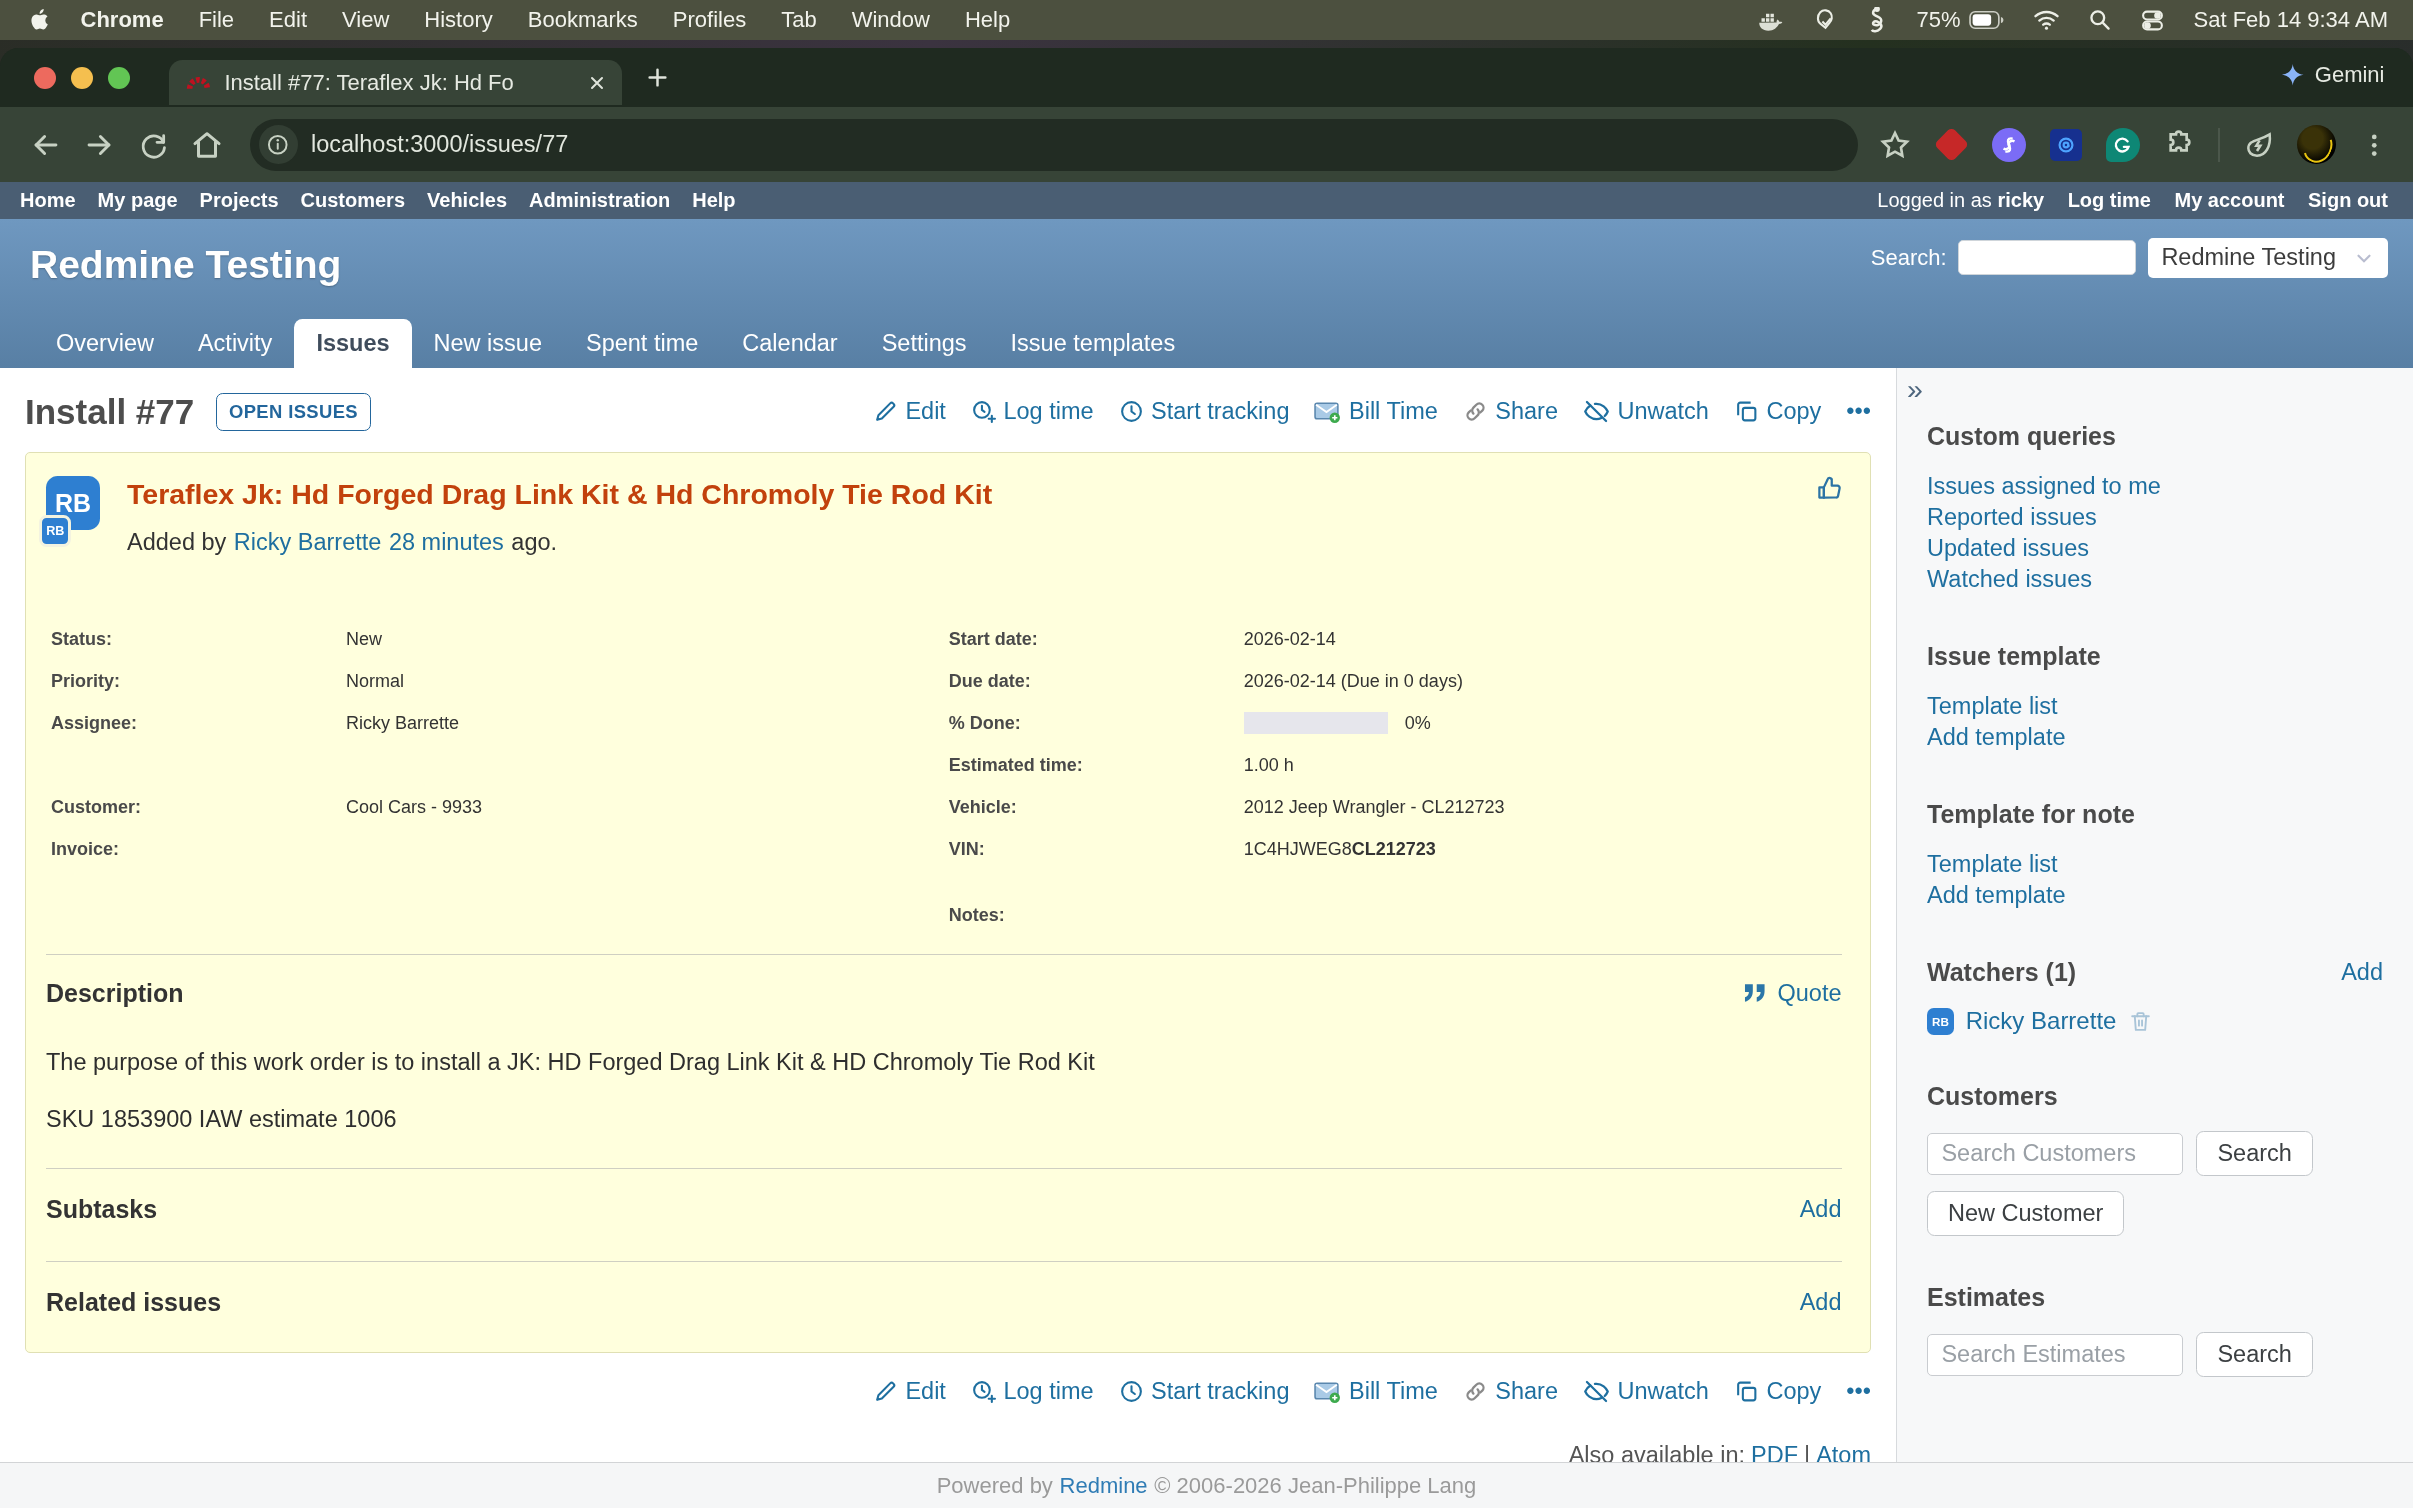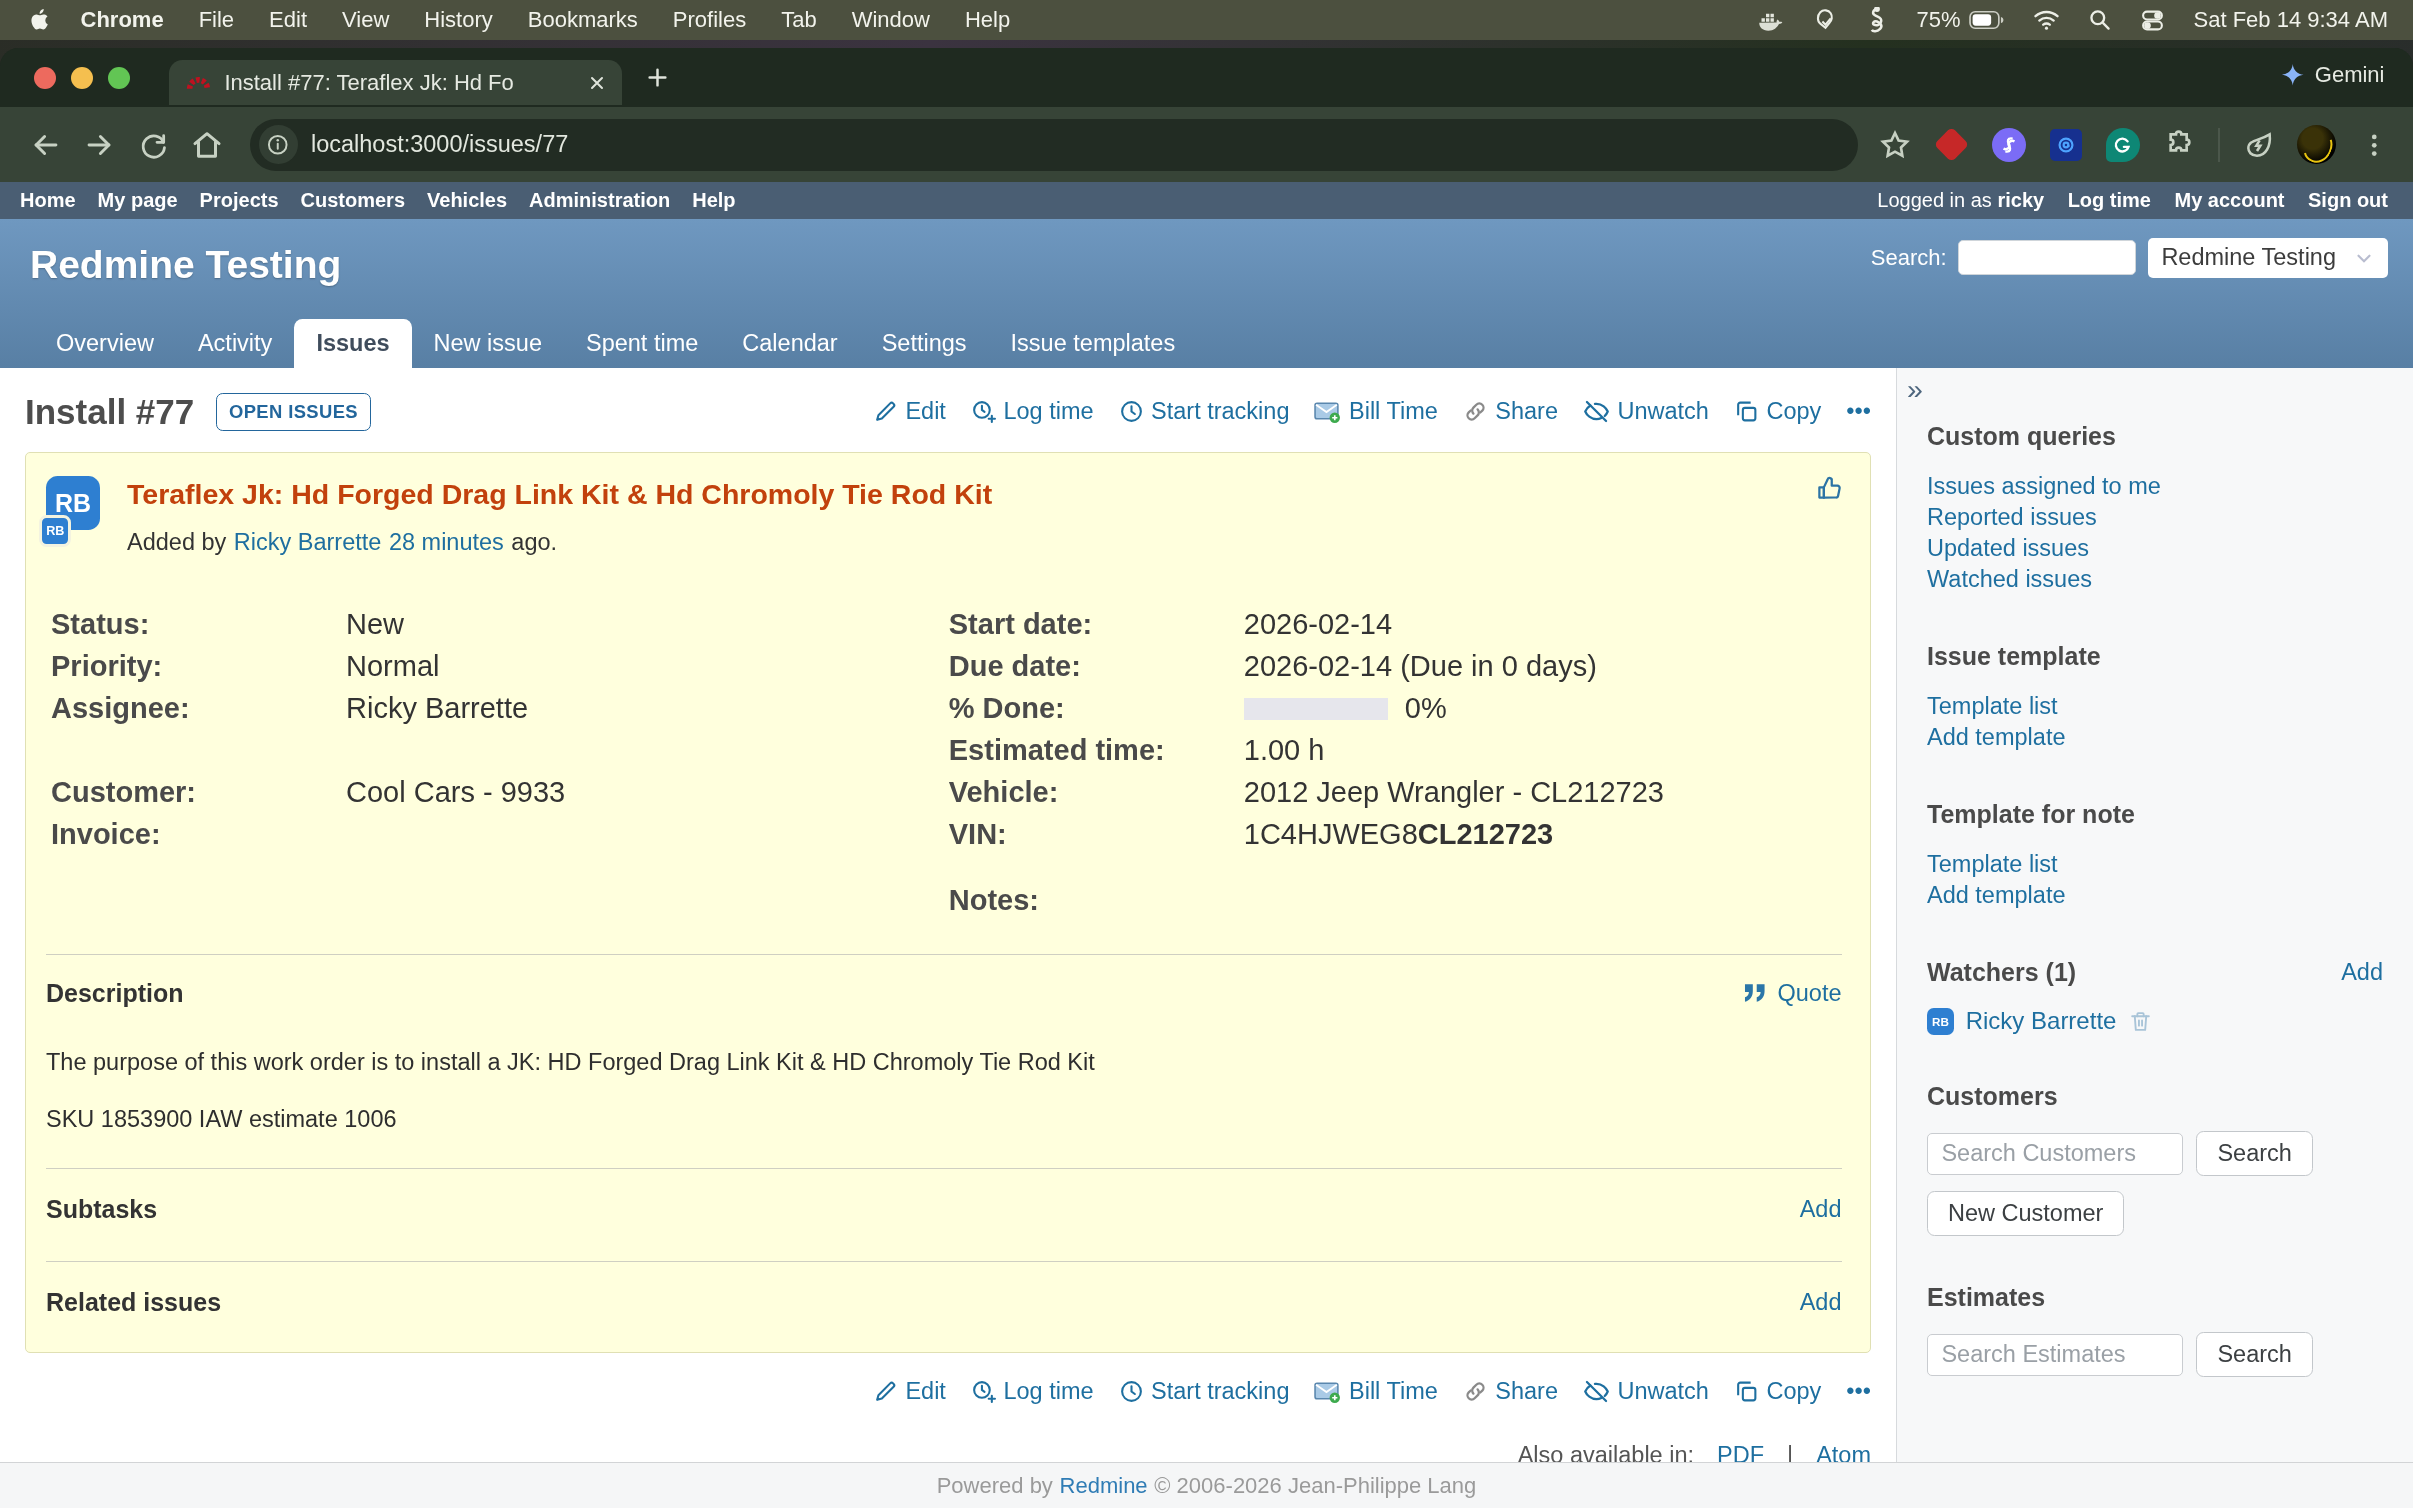--- a/index.html
+++ b/index.html
@@ -80,37 +80,37 @@
   .thumb-btn { position:absolute; top:22px; right:27px; color:#2c74a5; }
   .card-head { display:flex; gap:27px; }
   .avatar { width:54px; height:54px; background:#2e7fd1; border-radius:11.7px; color:#fff; font-weight:700; font-size:25px; display:flex; align-items:center; justify-content:center; position:relative; flex:0 0 auto; }
   .avatar .avatar-badge { position:absolute; left:-6.7px; top:39px; width:32px; height:32px; border-radius:7.5px; background:#2e7fd1; border:3.4px solid #f3f3e0; font-size:12.6px; display:flex; align-items:center; justify-content:center; }
   .head-text h3 { font-size:28.5px; font-weight:700; color:#c2410c; margin-top:1.7px; }
   .byline { margin-top:18.4px; display:flex; gap:7.5px; font-size:23.5px; color:#333; }
   a.rlink, .rlink { color:#1e6fa0; text-decoration:none; cursor:pointer; }
 
   .attr-grid { display:flex; margin-top:52px; }
   .attr-col { width:50%; }
-  .arow { display:flex; min-height:42px; font-size:29px; align-items:flex-start; }
+  .arow { display:flex; min-height:42px; font-size:18px; align-items:flex-end; }
   .arow .lbl { width:300px; font-weight:700; color:#4a4a4a; flex:0 0 auto; padding-left:5px; }
   .arow .val { color:#333; display:flex; align-items:center; }
   .spacer50 { height:42px; } .spacer28 { height:23.5px; }
   .pbar { width:144px; height:22px; background:#e6e6ec; display:inline-block; margin-right:17px; }
   .vin-bold { font-weight:700; }
 
   .divider { border-top:1.7px solid #cfcfc2; margin:28.5px 0 0 0; }
   .sect-row { display:flex; align-items:center; justify-content:space-between; margin-top:23.5px; }
   .sect-row h4 { font-size:25px; font-weight:700; color:#333; }
   .quote-link { display:flex; align-items:center; gap:10px; font-size:23.5px; color:#1e6fa0; }
   .desc-text { margin-top:35px; font-size:23.5px; color:#2e2e2e; line-height:39px; }
   .desc-text p + p { margin-top:18.4px; }
   .add-link { font-size:23.5px; color:#1e6fa0; }
   .subsect { min-height:47px; display:flex; align-items:center; justify-content:space-between; margin:17px 0; }
 
-  .also-row { margin-top:37px; display:flex; justify-content:flex-end; align-items:center; gap:23px; font-size:23.5px; color:#555; }
+  .also-row { margin-top:37px; display:flex; justify-content:flex-end; align-items:center; gap:6px; font-size:23.5px; color:#555; }
 
   
   .collapse-btn { position:absolute; left:10px; top:5px; font-size:28.5px; color:#4e667e; }
   .side-h { font-size:25px; font-weight:700; color:#4a4a4a; margin:47px 0 20px 0; }
   .side-h.first { margin-top:0; }
   .side-link { display:block; font-size:23.5px; color:#1e6fa0; line-height:31px; }
   .watch-head { display:flex; align-items:center; justify-content:space-between; margin:47px 0 20px 0; }
   .watch-head h3 { font-size:25px; font-weight:700; color:#4a4a4a; }
   .watcher-row { display:flex; align-items:center; gap:11.7px; }
   .mini-avatar { width:27px; height:27px; border-radius:6.7px; background:#2e7fd1; color:#fff; font-size:11.7px; font-weight:700; display:flex; align-items:center; justify-content:center; }

